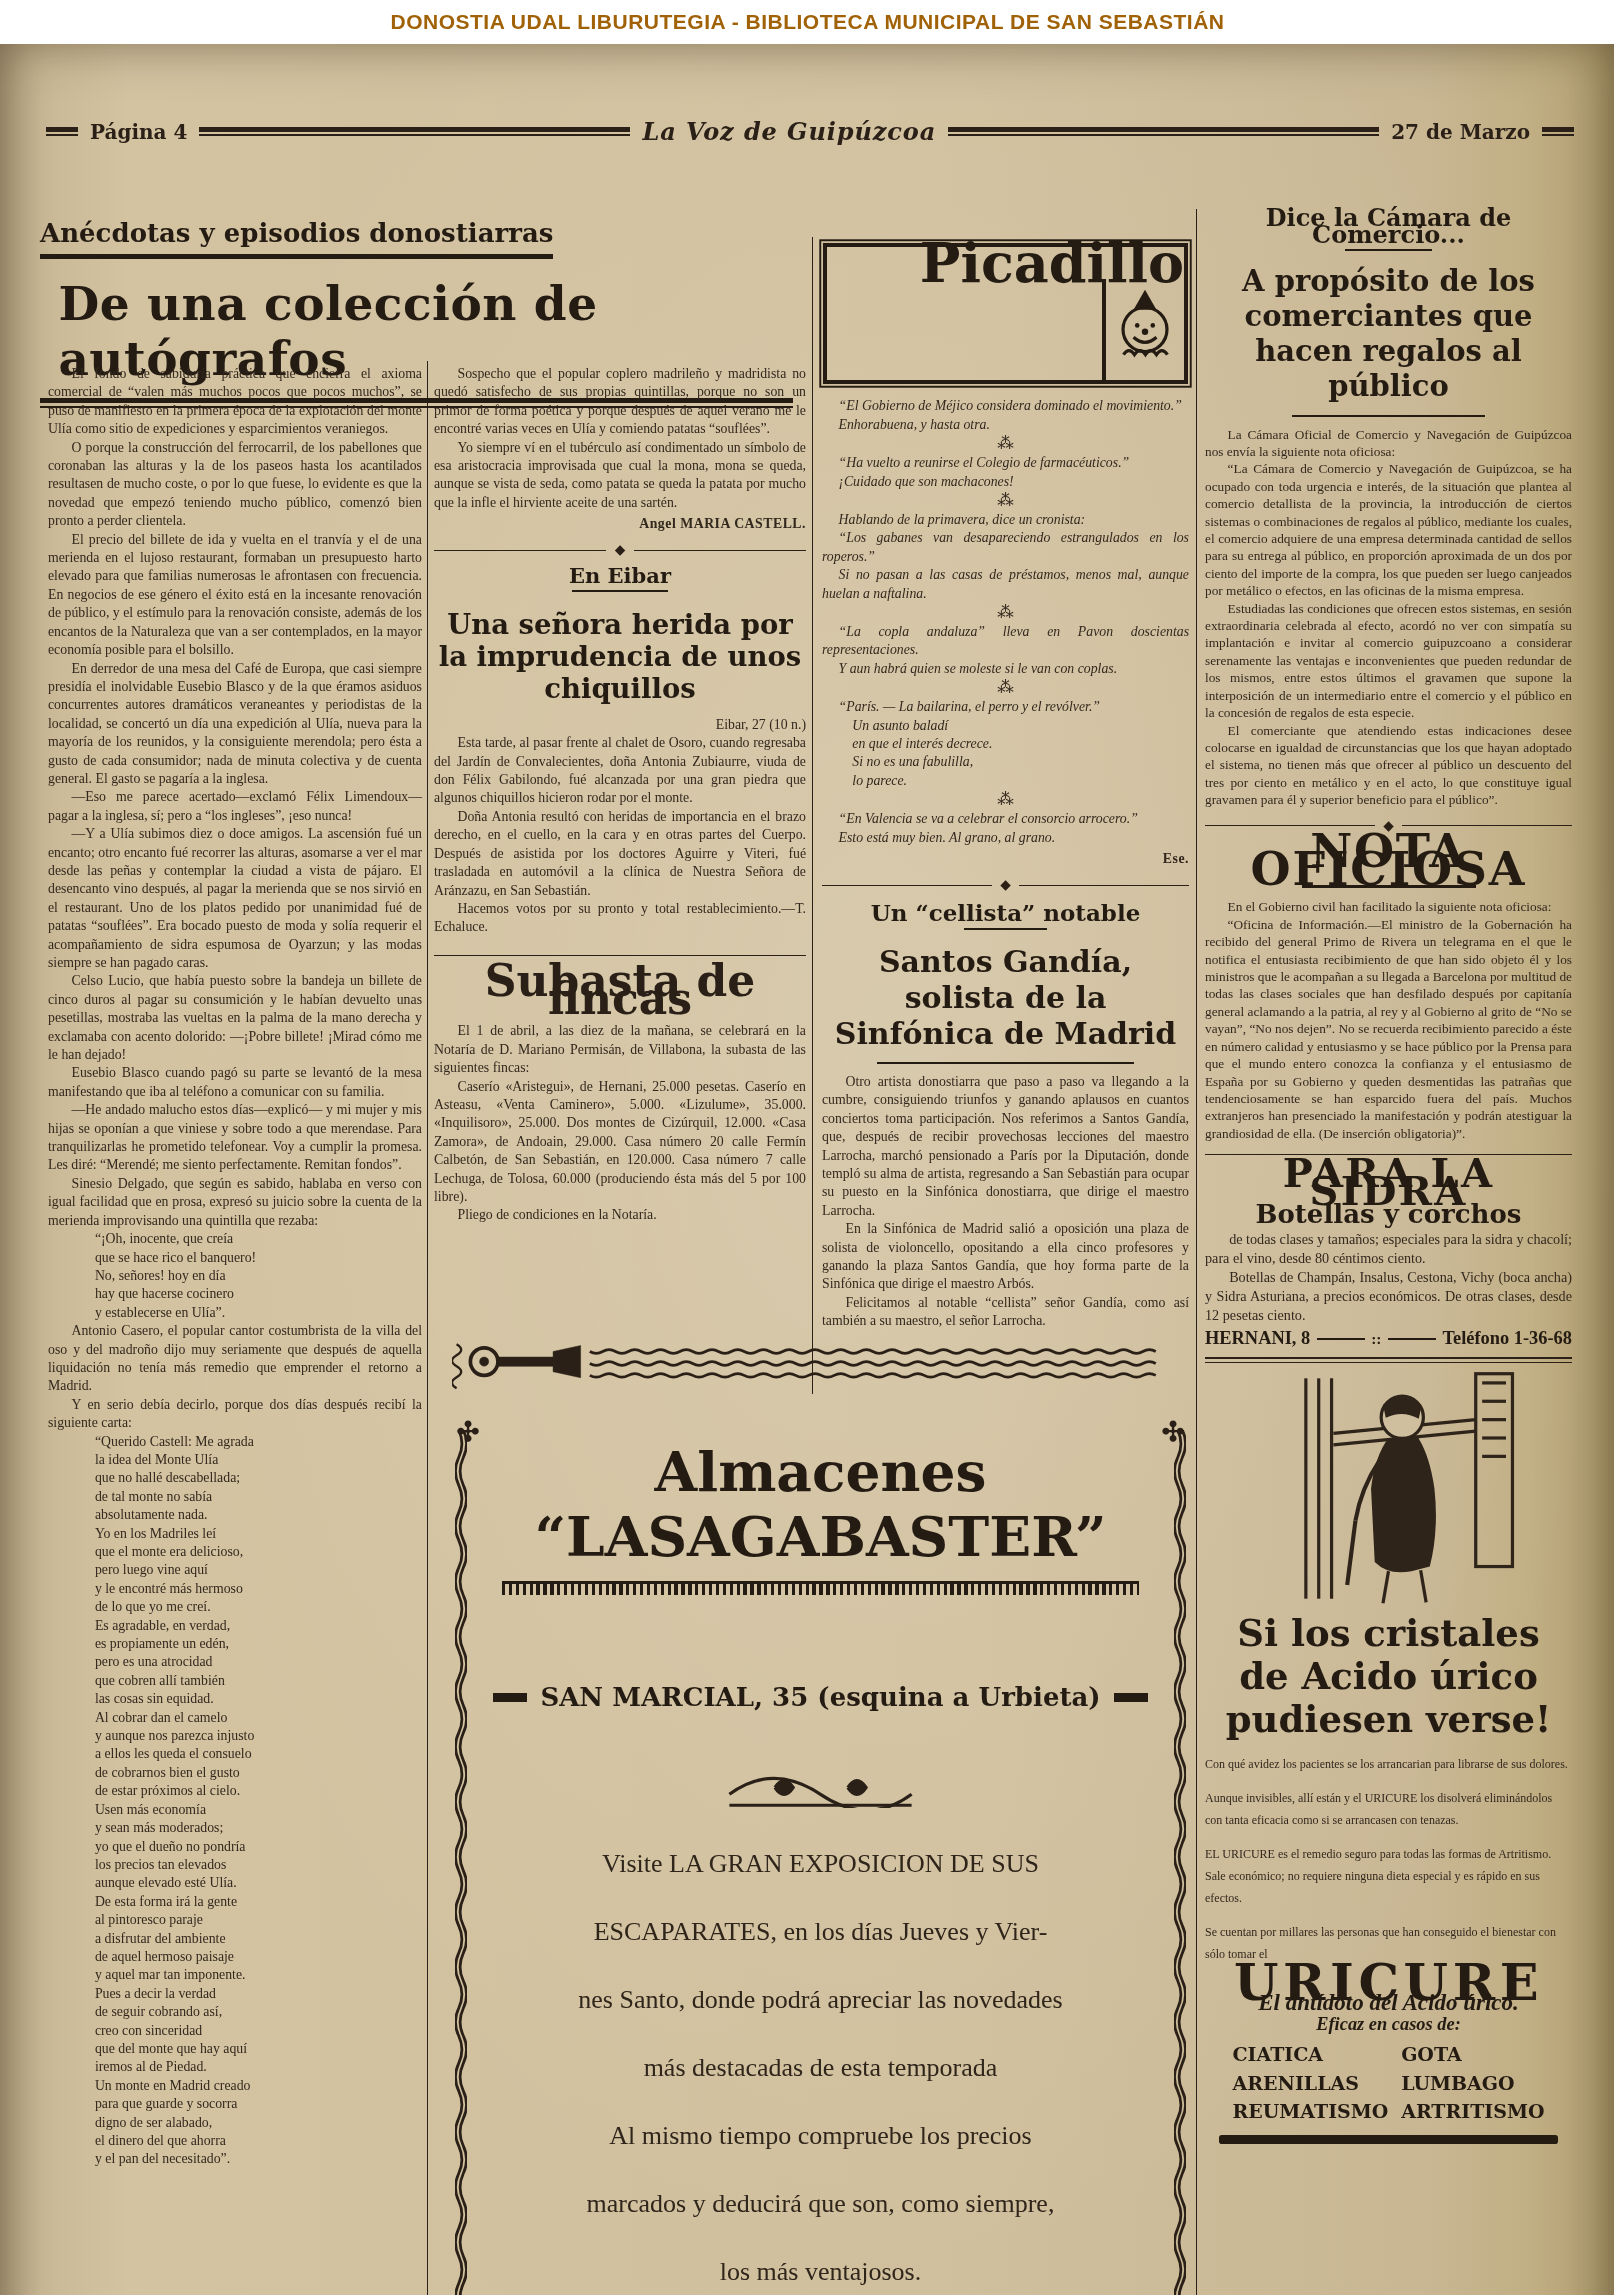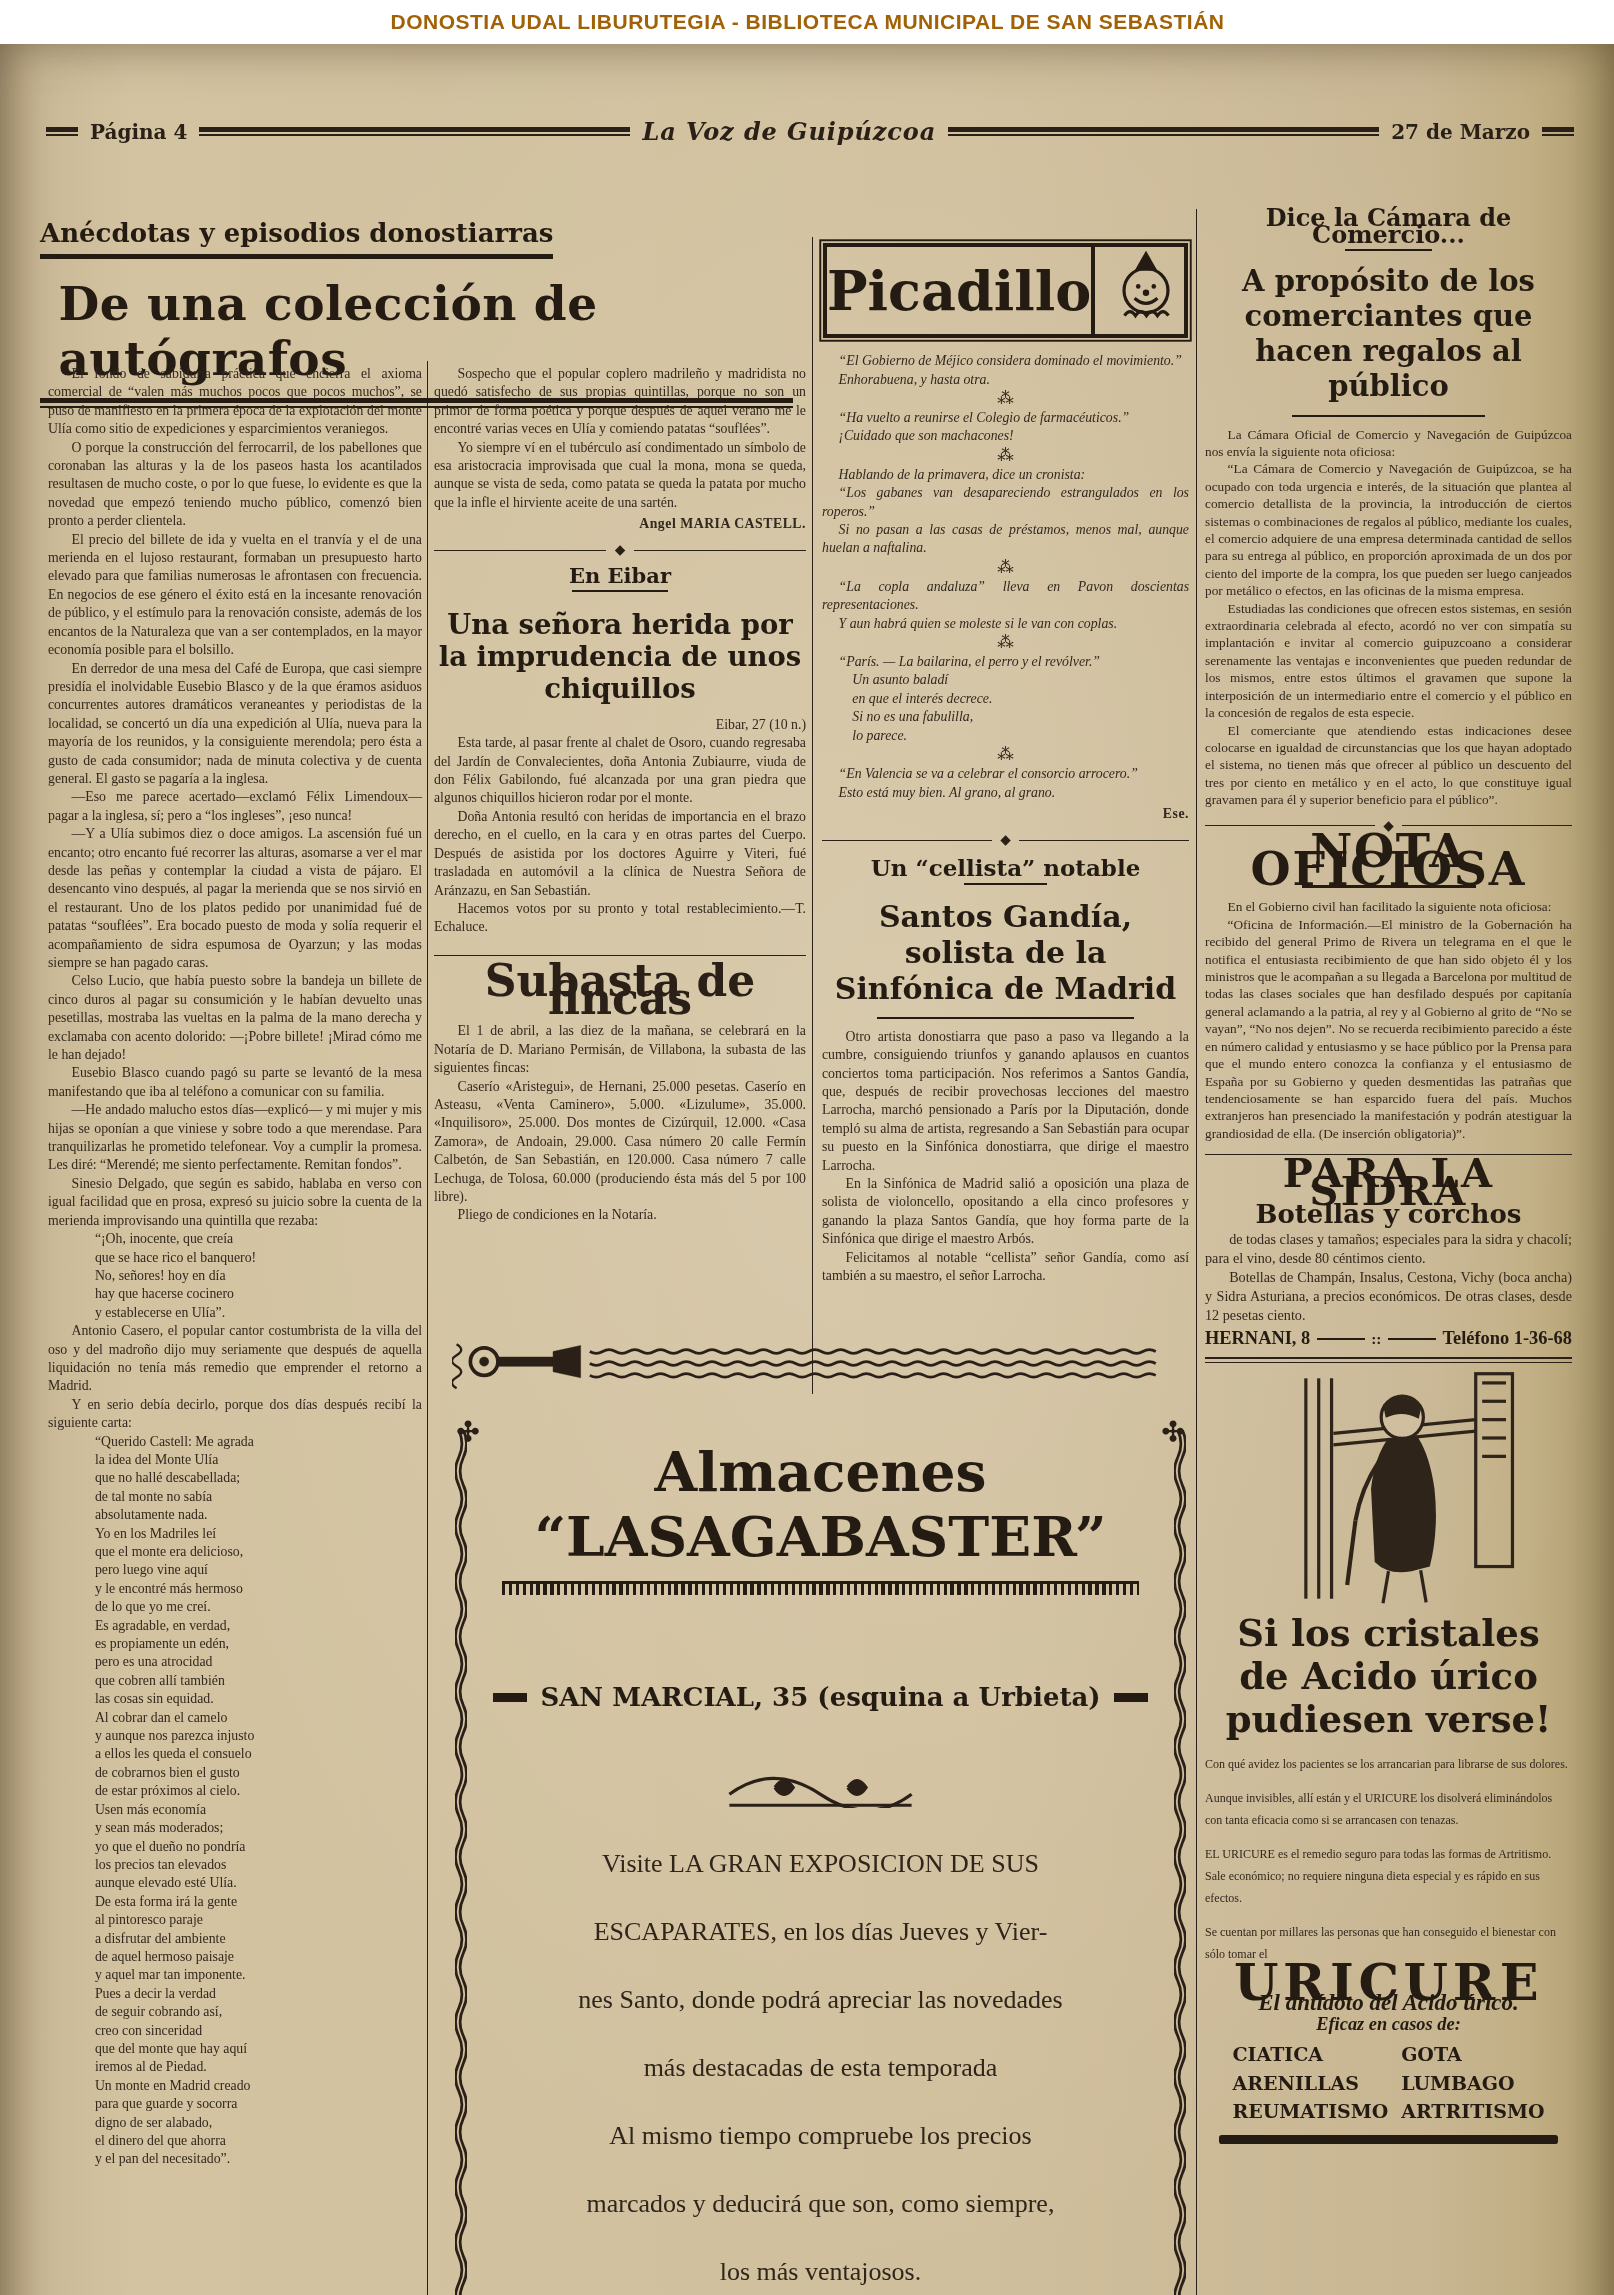--- a/index.html
+++ b/index.html
@@ -52,21 +52,21 @@
   
   .orn-rule{display:flex;align-items:center;margin:10px 0;color:#2a2017;}
   .orn-rule::before,.orn-rule::after{content:"";flex:1;border-top:1.8px solid #2a2017;}
   .orn-glyph{padding:0 8.3px;font-size:13.8px;line-height:13.8px;}
   
   .section-head{text-align:center;font-family:"DejaVu Serif",serif;font-weight:700;font-size:21px;color:#241b12;margin:4.6px 0 0;}
   .section-head .under{display:block;width:96px;margin:4.6px auto 0;border-top:2.8px solid #241b12;}
   .eibar-headline{font-family:"DejaVu Serif",serif;font-weight:700;font-size:27.5px;line-height:32px;color:#241b12;text-align:center;margin:15.6px 0 12px;}
   .subasta-headline{font-family:"DejaVu Serif",serif;font-weight:700;font-size:44px;color:#2a2017;text-align:center;margin:18.4px 0 13.8px;border-top:1.8px solid #2a2017;padding-top:15.6px;}
   
-  .picadillo-box{display:flex;align-items:center;border:4.1px solid #241b12;box-shadow:0 0 0 1.8px #cfbf9e,0 0 0 3.7px #241b12;margin:6.4px 0.9px 13.8px;}
+  .picadillo-box{display:flex;align-items:flex-end;border:4.1px solid #241b12;box-shadow:0 0 0 1.8px #cfbf9e,0 0 0 3.7px #241b12;margin:6.4px 0.9px 13.8px;flex-direction:column;}
   .picadillo-title{flex:1;font-family:"DejaVu Serif",serif;font-weight:700;font-size:54px;color:#241b12;display:flex;align-items:center;justify-content:center;padding:6.4px 0;}
   .picadillo-clown{flex:0 0 101px;border-left:4.1px solid #241b12;display:flex;align-items:center;justify-content:center;}
   .quips .para{text-indent:1.2em;}
   .kicker2{text-align:center;font-family:"DejaVu Serif",serif;font-weight:700;font-size:23px;color:#241b12;margin:12px 0 0;}
   .kicker2 .under{display:block;width:83px;margin:5.5px auto 0;border-top:2.3px solid #241b12;}
   .headline2{font-family:"DejaVu Serif",serif;font-weight:700;font-size:30px;line-height:36px;color:#241b12;text-align:center;margin:13.8px 0 9.2px;}
   .headline2 .under{display:block;width:257px;margin:10px auto 0;border-top:2.3px solid #241b12;}
   
   .kicker4{text-align:center;font-family:"DejaVu Serif",serif;font-weight:700;font-size:24px;color:#241b12;}
   .kicker4 .under{display:block;width:87px;margin:5.5px auto 0;border-top:2.8px solid #241b12;}

